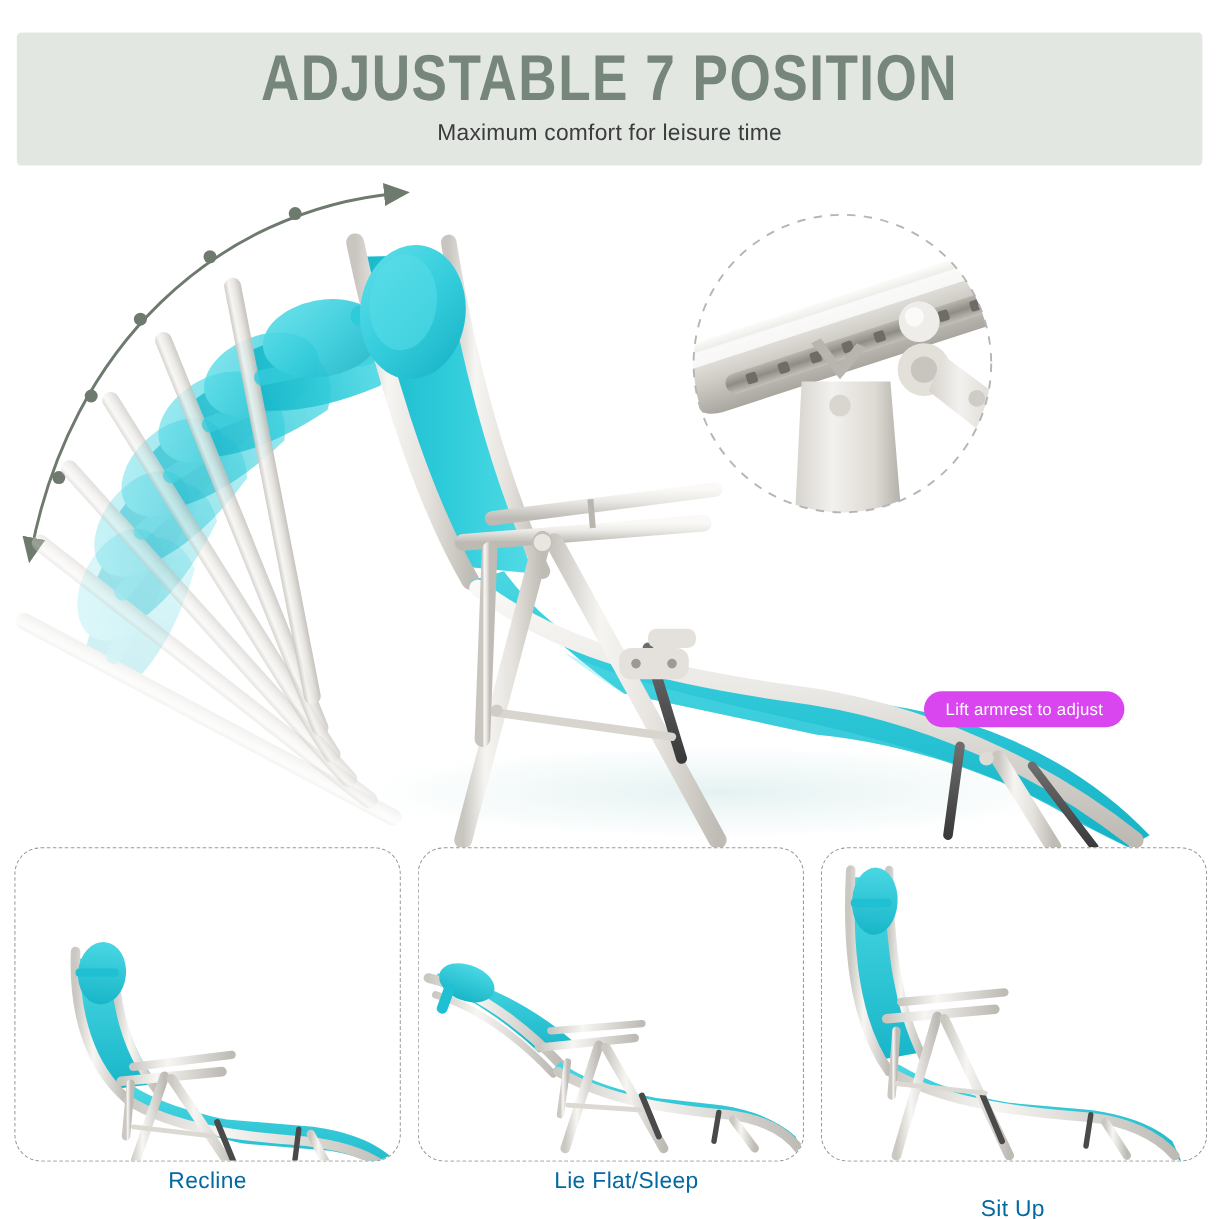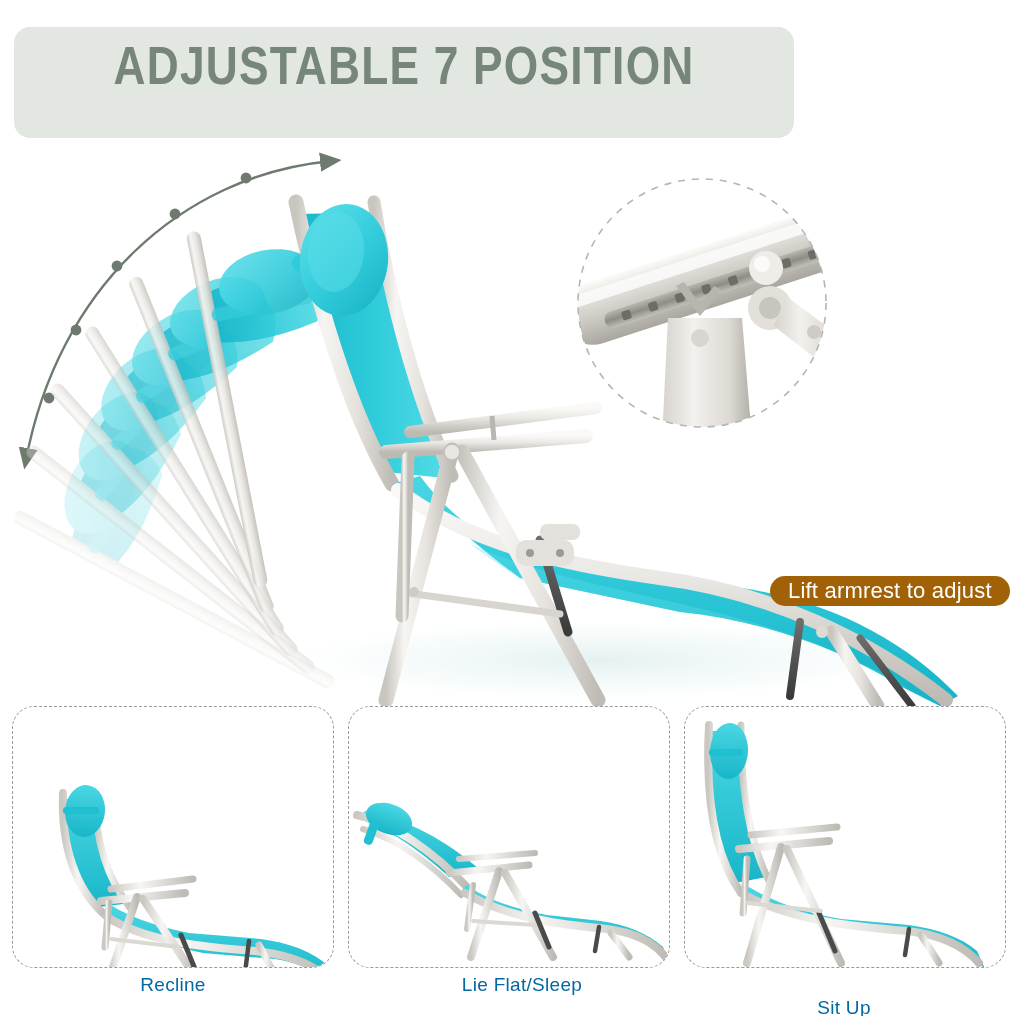--- a/index.html
+++ b/index.html
@@ -14,24 +14,24 @@
     overflow: hidden;
     font-family: "Liberation Sans", sans-serif;
     -webkit-font-smoothing: antialiased;
   }
 
   
   #header-banner {
     position: absolute;
     left: 14px;
     top: 27px;
-    width: 780px;
+    width: 988px;
     height: 111px;
     background: #e2e7e2;
-    border-radius: 16px;
+    border-radius: 4px;
   }
   #header-title {
     position: absolute;
     left: 0;
     top: 7px;
     width: 100%;
     text-align: center;
     font-family: "Liberation Sans Narrow", "Liberation Sans", sans-serif;
     font-size: 54px;
     font-weight: 700;
@@ -68,24 +68,24 @@
   
   #lift-badge {
     position: absolute;
     left: 770px;
     top: 436px;
     height: 30px;
     padding: 0 18px;
     display: flex;
     align-items: center;
     justify-content: center;
-    background: #a16207;
+    background: #d946ef;
     border-radius: 15px;
     color: #ffffff;
-    font-size: 22px;
+    font-size: 14px;
     letter-spacing: 0.2px;
     white-space: nowrap;
   }
 
   
   .panel {
     position: absolute;
     top: 706px;
     width: 322px;
     height: 262px;
@@ -112,20 +112,21 @@
   }
   #caption-0 { left: 12px; }
   #caption-1 { left: 361px; }
   #caption-2 { left: 683px; margin-top: 23px; }
 </style>
 </head>
 <body>
 
 <div id="header-banner">
   <div id="header-title">ADJUSTABLE 7 POSITION</div>
+  <div id="header-subtitle">Maximum comfort for leisure time</div>
 </div>
 
 <div id="hero-stage">
 
   <svg id="hero-svg" width="1016" height="566" viewBox="0 0 1016 566">
     <defs>
 
       <linearGradient id="fab" x1="0" y1="0" x2="0" y2="1">
         <stop offset="0%" stop-color="#49d6e2"></stop>
         <stop offset="45%" stop-color="#2ec8d8"></stop>

